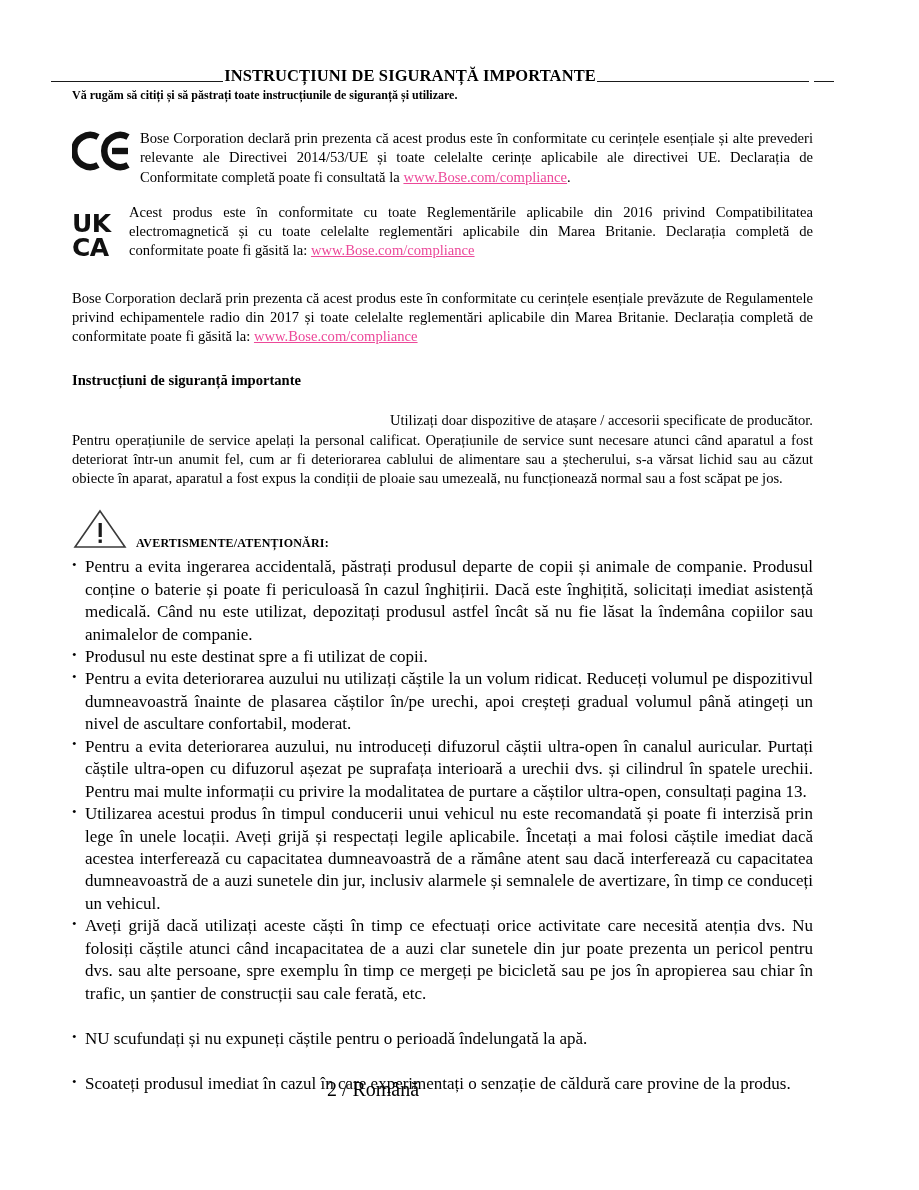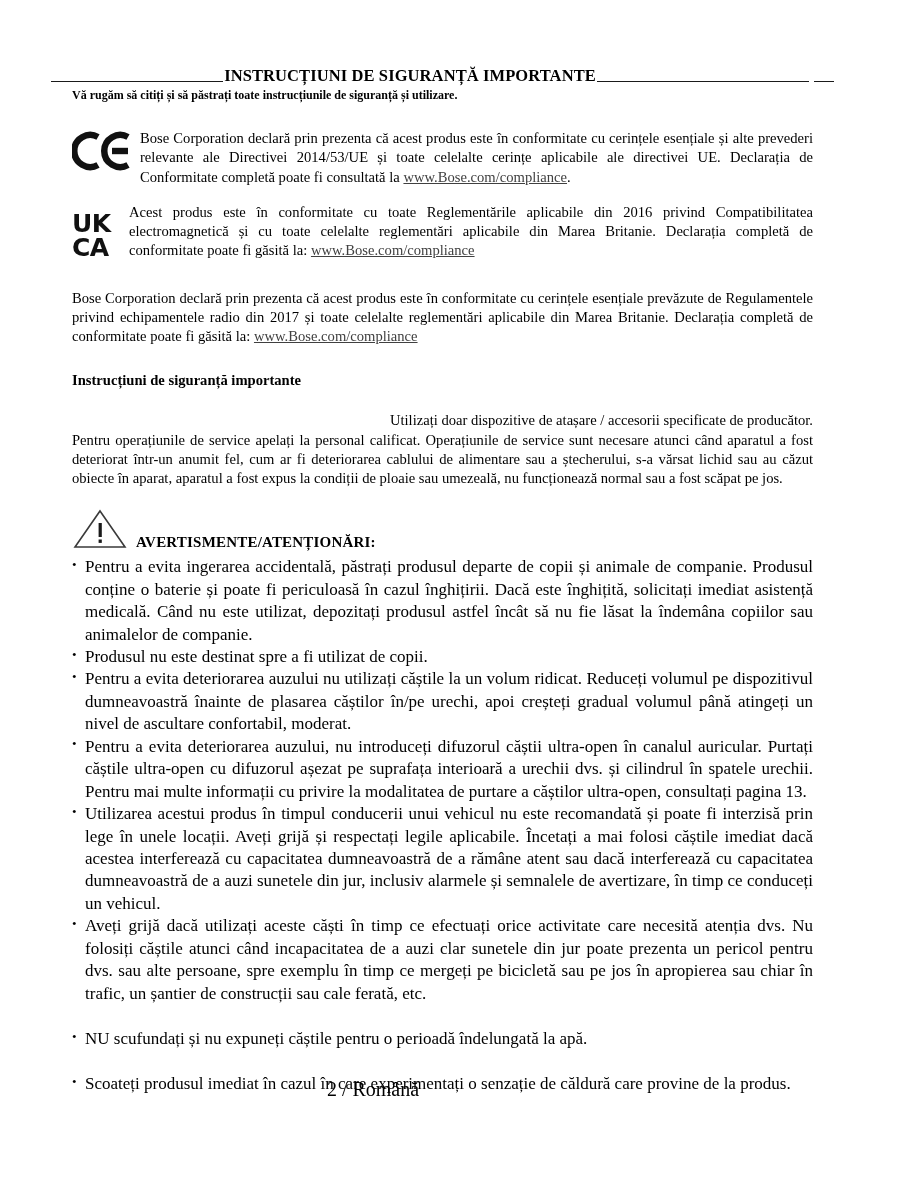--- a/index.html
+++ b/index.html
@@ -70,21 +70,21 @@
   
   .para {
     font-size: 14.6px;
     line-height: 1.32;
     text-align: justify;
     margin: 0 0 0 0;
   }
   .para.no-justify { text-align: right; }
 
   a.link, .link {
-    color: #404040;
+    color: #ec4899;
   }
 
   
   .mark-block {
     display: flex;
     align-items: flex-start;
     margin-bottom: 16px;
   }
   .mark-ce {
     flex: 0 0 68px;
@@ -124,21 +124,21 @@
     align-items: flex-end;
     margin: 20px 0 1px 0;
   }
   .warn-tri {
     flex: 0 0 56px;
     margin-right: 8px;
     margin-bottom: 1px;
   }
   .warn-label {
     font-weight: bold;
-    font-size: 15px;
+    font-size: 12px;
     letter-spacing: 0.2px;
     padding-bottom: 4px;
   }
 
   ul.bullets {
     list-style: none;
     margin: 0;
     padding: 0;
   }
   ul.bullets li {

